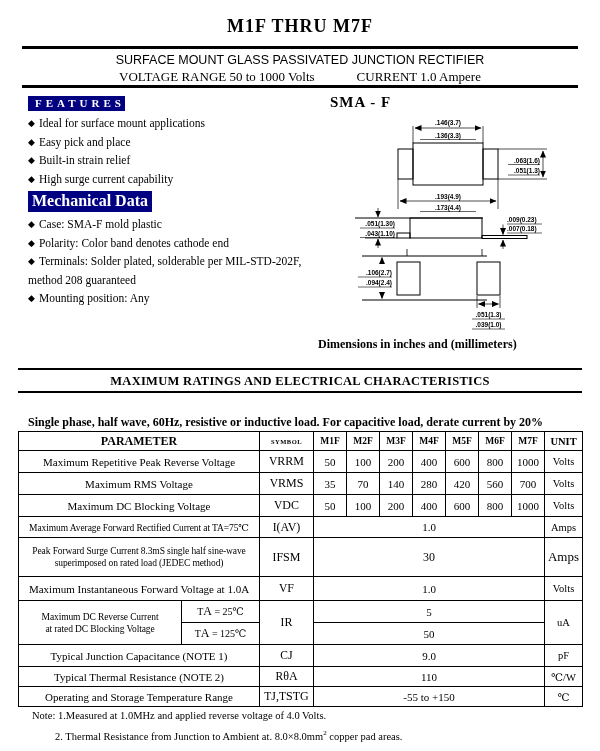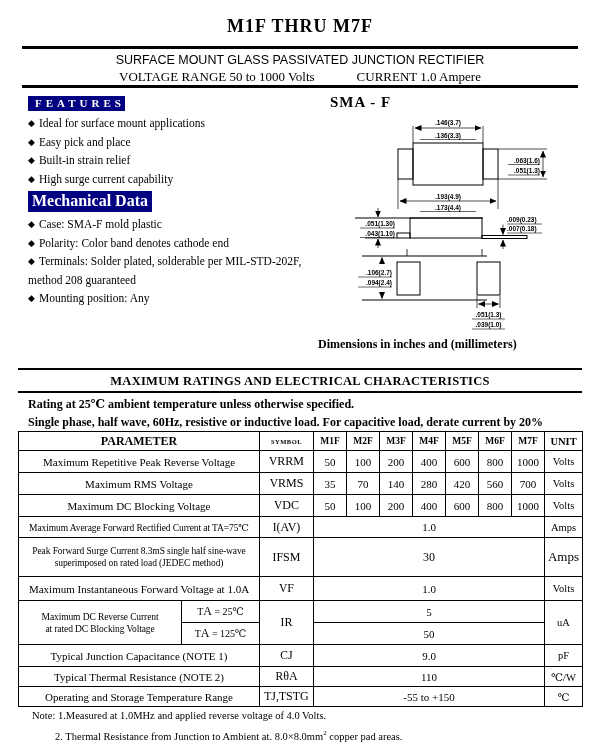--- a/index.html
+++ b/index.html
@@ -164,21 +164,20 @@
     <text x="82" y="173" text-anchor="end">.094(2.4)</text>
     <text x="178.5" y="205" text-anchor="middle">.051(1.3)</text>
     <text x="178.5" y="215" text-anchor="middle">.039(1.0)</text>
   </svg>
 
   <div class="abs caption">Dimensions in inches and (millimeters)</div>
 
   <div class="rule rA"></div>
   <div class="abs mrec">MAXIMUM RATINGS AND ELECTRICAL CHARACTERISTICS</div>
   <div class="rule rB"></div>
-  <div class="abs p1">Rating at 25℃  ambient temperature unless otherwise specified.</div>
   <div class="abs p2">Single phase, half wave, 60Hz, resistive or inductive load. For capacitive load, derate current by 20%</div>
 
   <table class="ratings">
     <colgroup>
       <col style="width:163px">
         <col style="width:78px">
         <col style="width:54px">
       <col style="width:33px">
         <col style="width:33px">
         <col style="width:33px">

